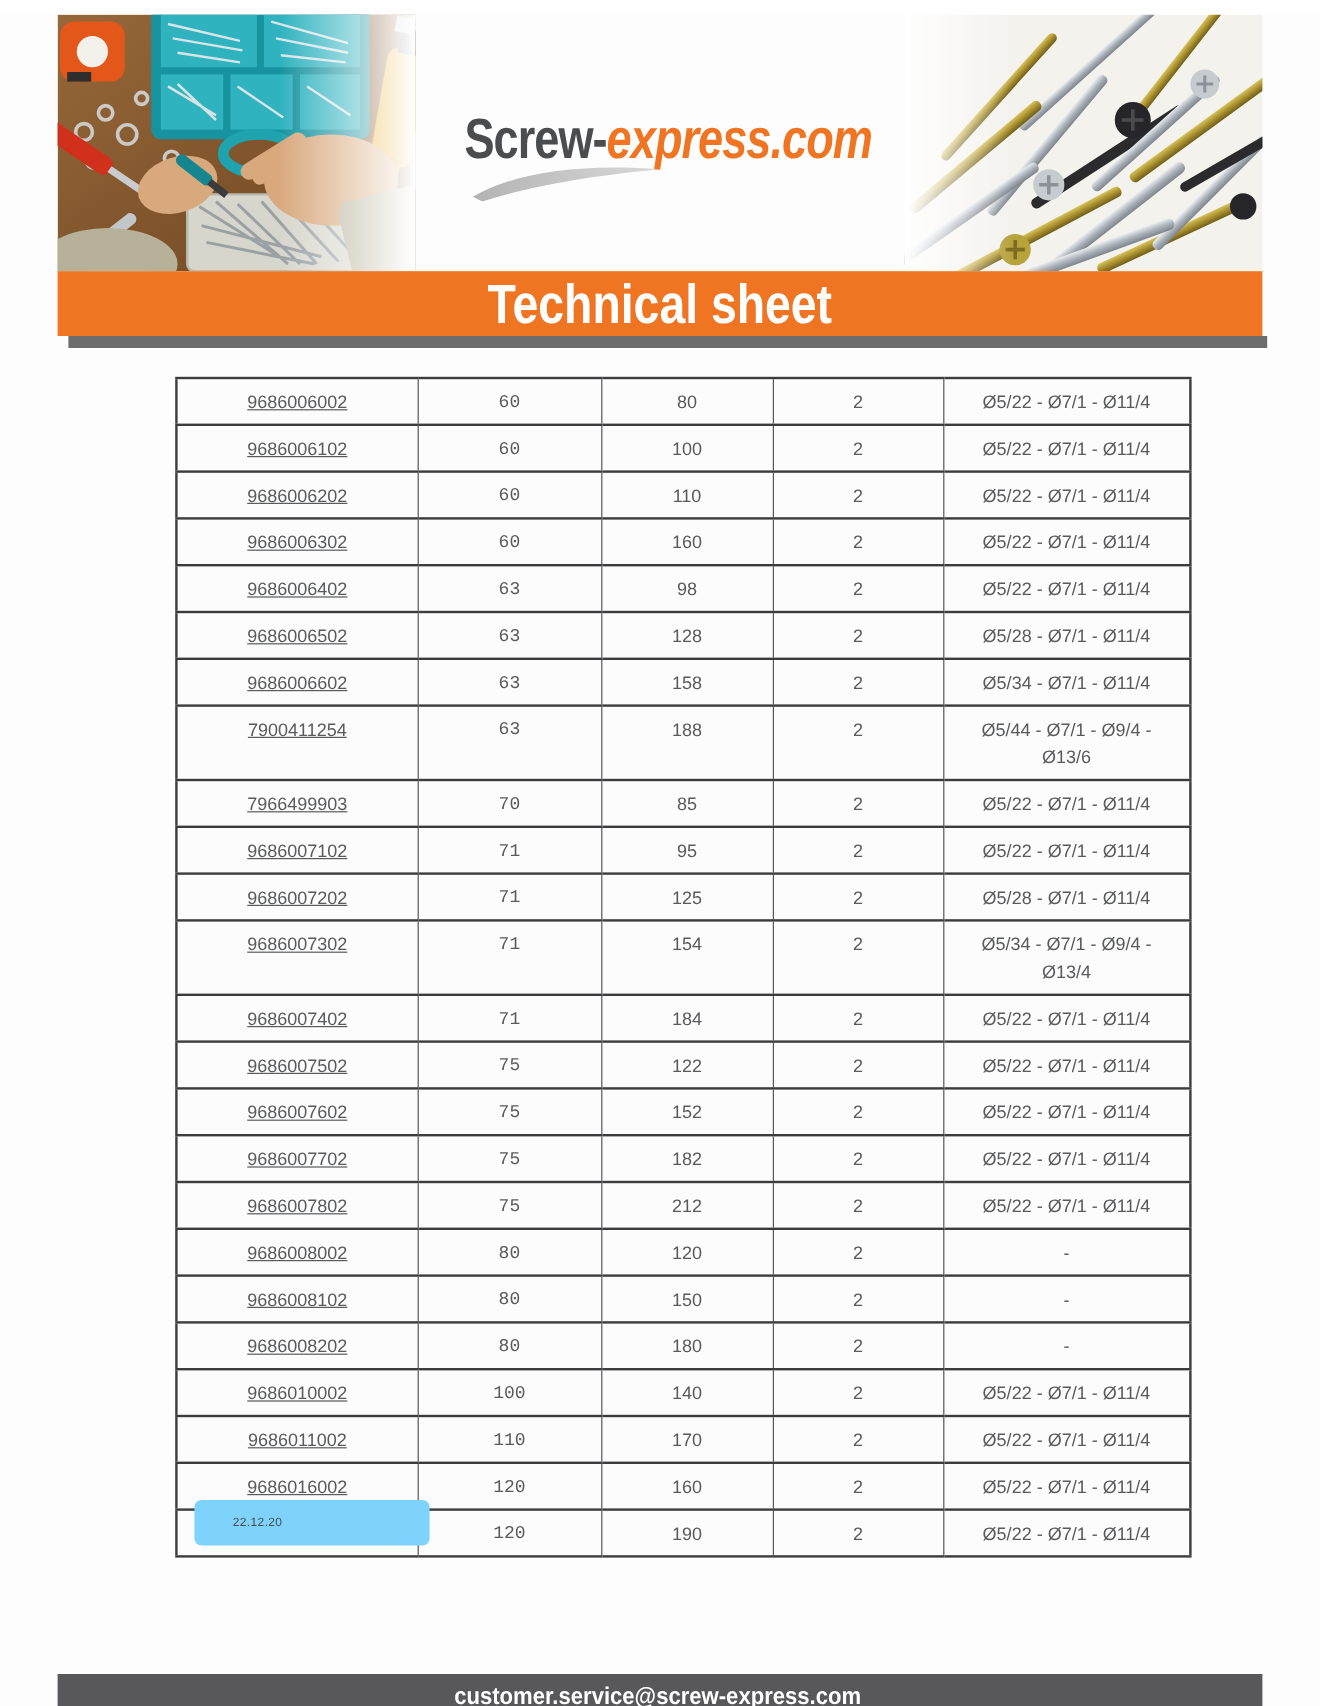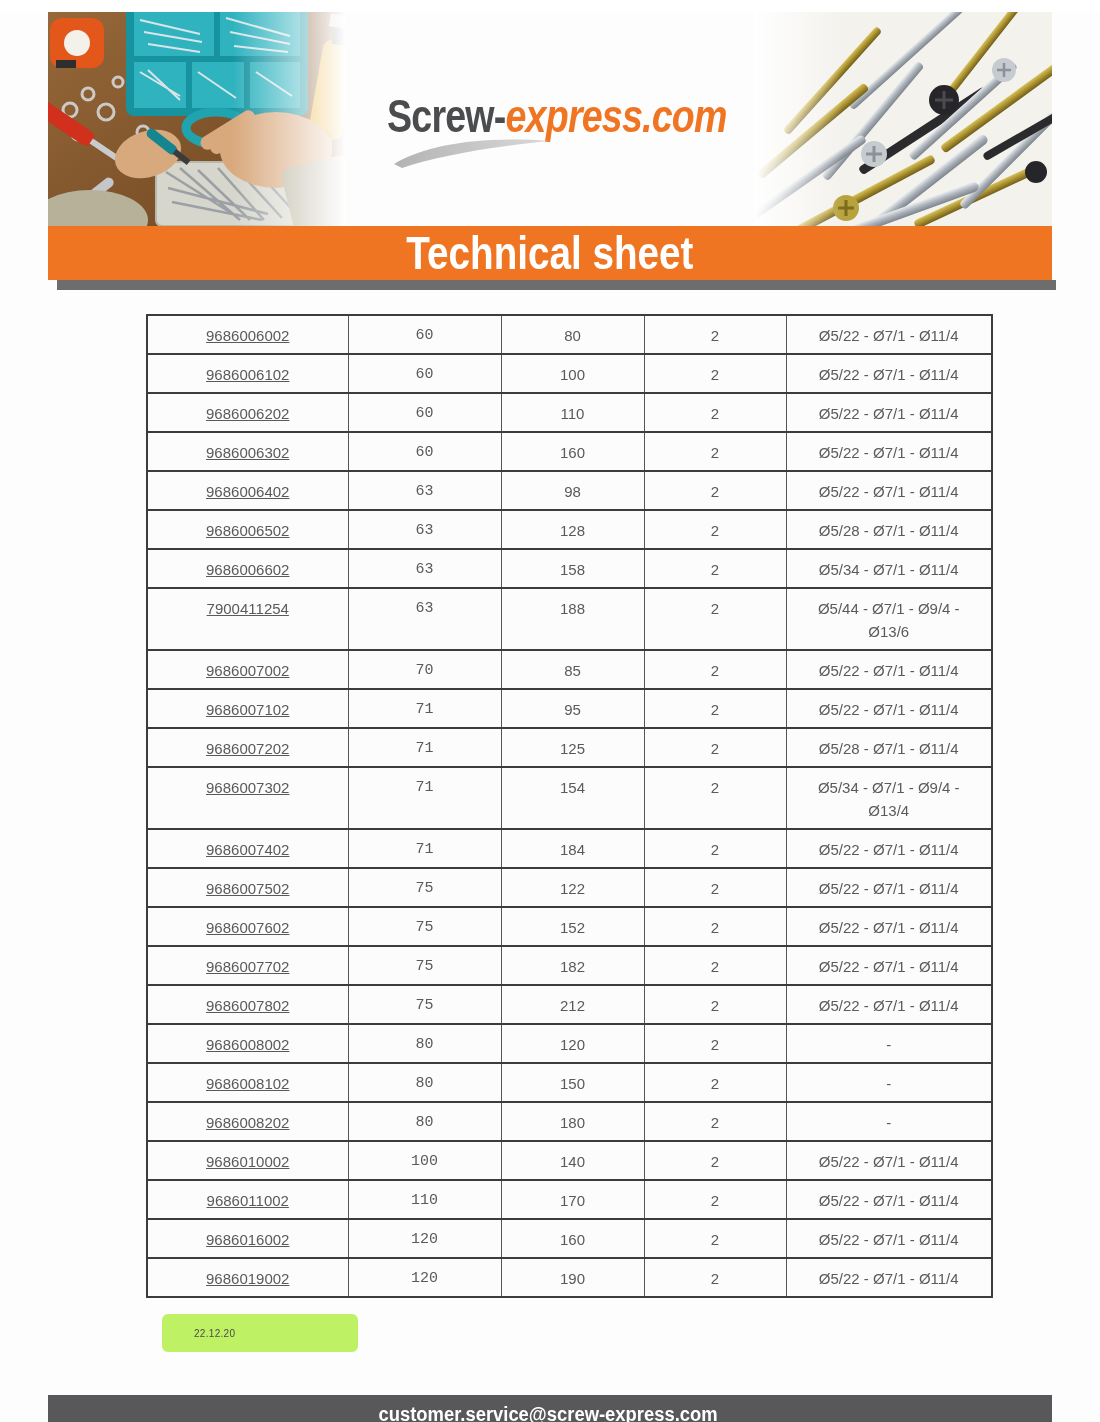--- a/index.html
+++ b/index.html
@@ -57,22 +57,22 @@
     text-align:center; vertical-align:top;
     font-size:15px; color:#595a5c; line-height:23px;
     padding:8px 18px 6px; height:39px;
     background:#fcfcfc;
   }
   .col-w0 { width:201px;text-decoration:underline; } .col-w1 { width:153px;font-family:Liberation Mono, monospace; } .col-w2 { width:143px; }
   .col-w3 { width:142px; } .col-w4 { width:206px; }
 
   
   .date-chip {
-    position:absolute; left:162px; top:1302px; width:196px; height:38px;
-    background:#bef264; border-radius:6px;
+    position:absolute; left:162px; top:1238px; width:196px; height:38px;
+    background:#7dd3fc; border-radius:6px;
     display:flex; align-items:center;
   }
   .date-text { font-size:10px; color:#4c4c4c; padding-left:32px; letter-spacing:0.3px; }
 
   
   .footer-bar {
     position:absolute; left:48px; top:1383px; width:1004px; height:39px;
     background:var(--footer-gray,#58585a);
     display:flex; align-items:center; justify-content:center;
     padding-right:34px;
@@ -339,21 +339,21 @@
           <td class="col-w4">Ø5/34 - Ø7/1 - Ø11/4</td>
         </tr>
         <tr>
           <td class="col-w0">7900411254</td>
           <td class="col-w1">63</td>
           <td class="col-w2">188</td>
           <td class="col-w3">2</td>
           <td class="col-w4">Ø5/44 - Ø7/1 - Ø9/4 - Ø13/6</td>
         </tr>
         <tr>
-          <td class="col-w0">9686007002</td>
+          <td class="col-w0">7966499903</td>
           <td class="col-w1">70</td>
           <td class="col-w2">85</td>
           <td class="col-w3">2</td>
           <td class="col-w4">Ø5/22 - Ø7/1 - Ø11/4</td>
         </tr>
         <tr>
           <td class="col-w0">9686007102</td>
           <td class="col-w1">71</td>
           <td class="col-w2">95</td>
           <td class="col-w3">2</td>

